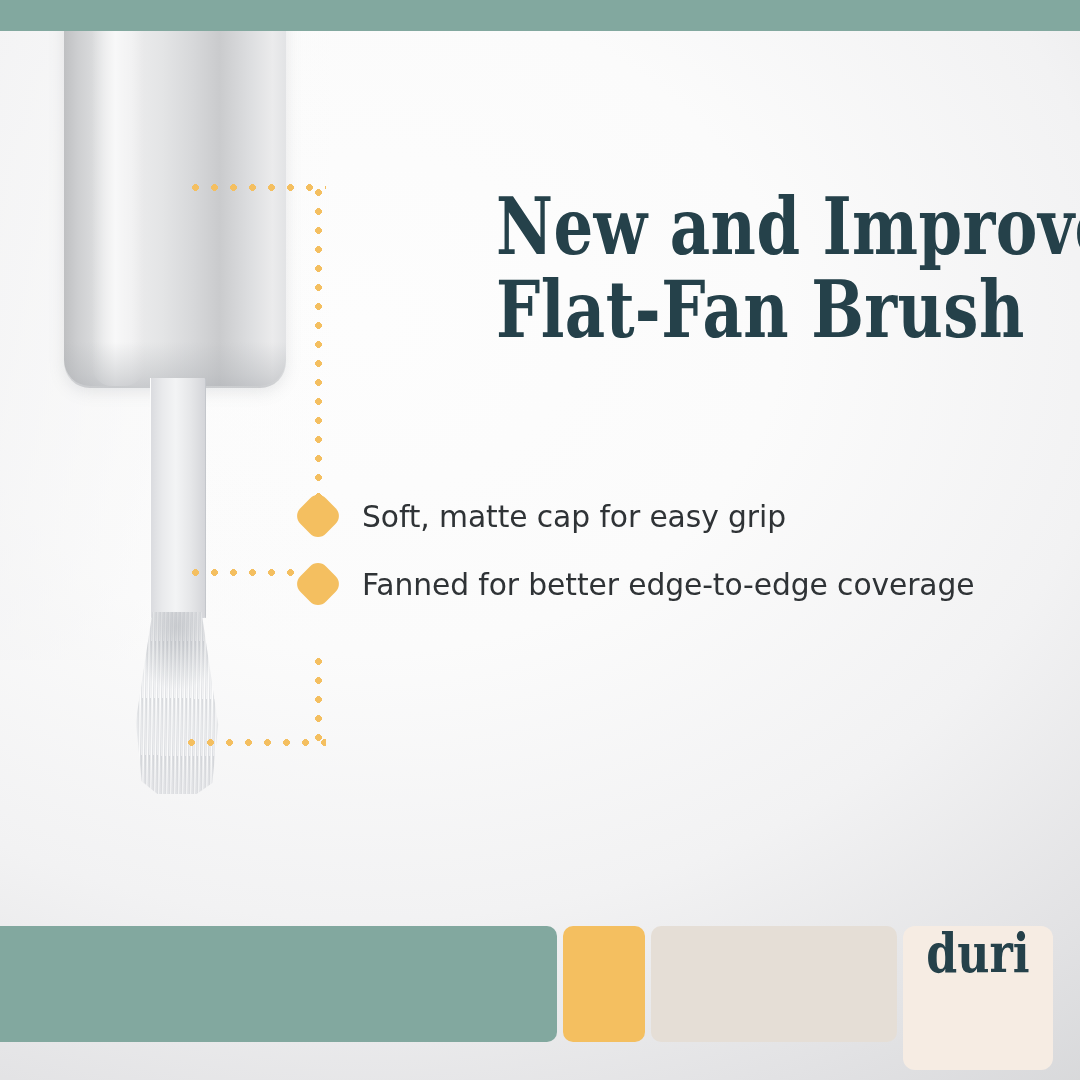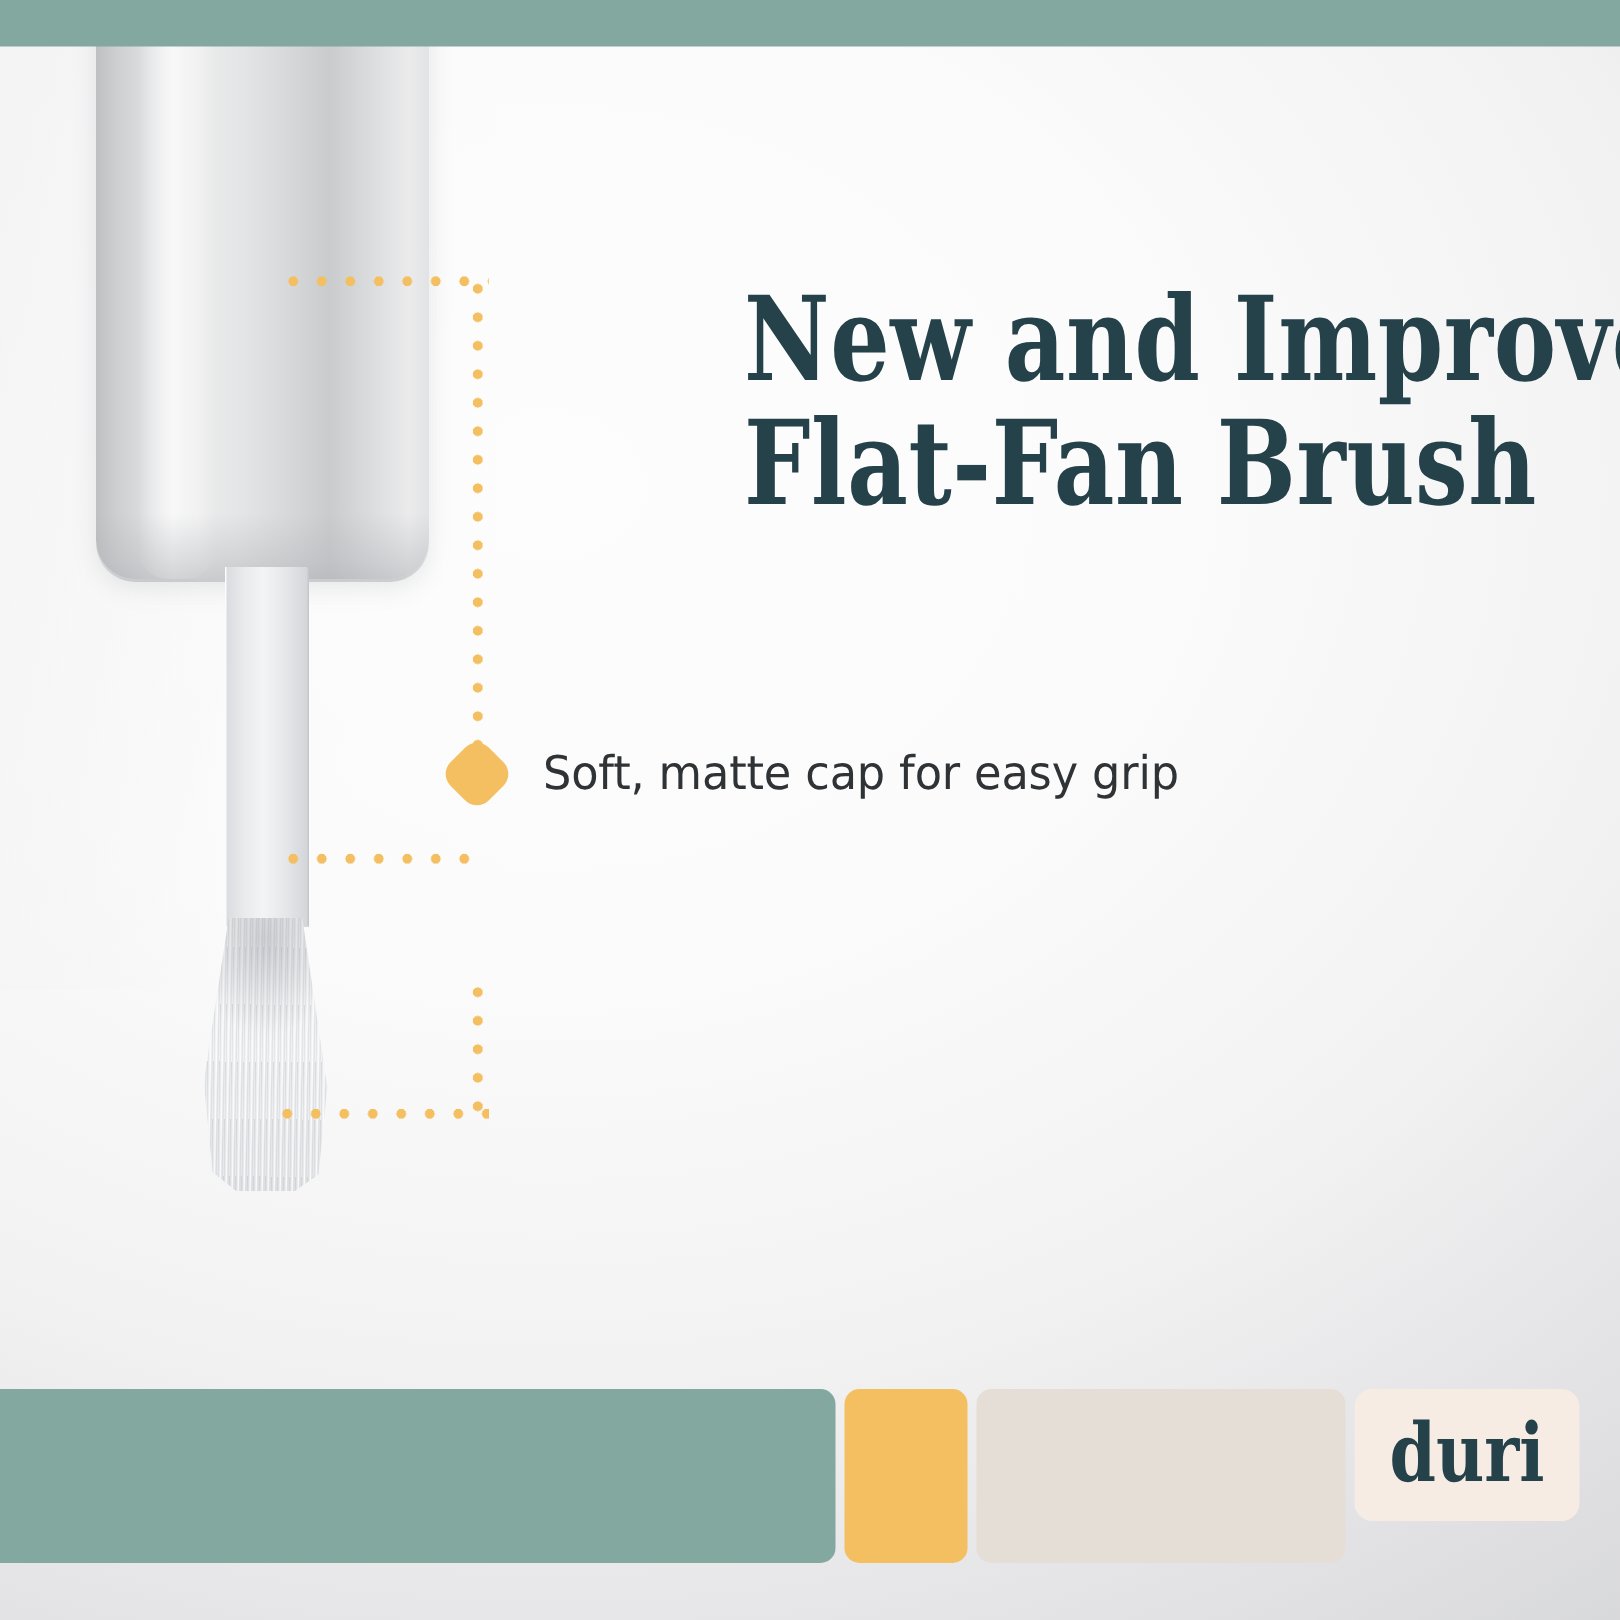--- a/index.html
+++ b/index.html
@@ -191,22 +191,22 @@
     transform: scaleX(.96);
     transform-origin: left center;
   }
 
   
   .footer { position: absolute; left: 0; top: 0; width: 1080px; height: 1080px; z-index: 35; pointer-events: none; }
   .fblock { position: absolute; pointer-events: auto; }
   .fb-teal  { left: -14px; top: 926px; width: 571px; height: 116px; background: #82a89f; border-radius: 10px; }
   .fb-amber { left: 563px;  top: 926px; width: 82px;  height: 116px; background: #f4bf60; border-radius: 10px; }
   .fb-beige { left: 651px;  top: 926px; width: 246px; height: 116px; background: #e5ded6; border-radius: 10px; }
-  .fb-cream { left: 903px;  top: 926px; width: 150px; height: 88px; background: #f6ece3; border-radius: 12px;
-              display: flex; align-items: center; justify-content: center; }
+  .fb-cream { left: 903px;  top: 926px; width: 150px; height: 144px; background: #f6ece3; border-radius: 12px;
+              display: flex; align-items: flex-start; justify-content: center; }
   .logo {
     color: #25414a;
     font-family: "DejaVu Serif", "Liberation Serif", serif;
     font-weight: 700;
     font-size: 54px;
     letter-spacing: 0px;
     transform: scaleX(.82);
     line-height: 1;
     padding-bottom: 4px;
   }
@@ -243,20 +243,24 @@
   </div>
 
   <div class="features">
 
     <div class="feature">
       <span class="bullet"></span>
       <span class="feature-text">Soft, matte cap for easy grip</span>
     </div>
 
 
+    <div class="feature">
+      <span class="bullet"></span>
+      <span class="feature-text">Fanned for better edge-to-edge coverage</span>
+    </div>
 
   </div>
 
   <div class="footer">
     <div class="fblock fb-teal"></div>
     <div class="fblock fb-amber"></div>
     <div class="fblock fb-beige"></div>
     <div class="fblock fb-cream">
       <span class="logo">duri</span>
     </div>

